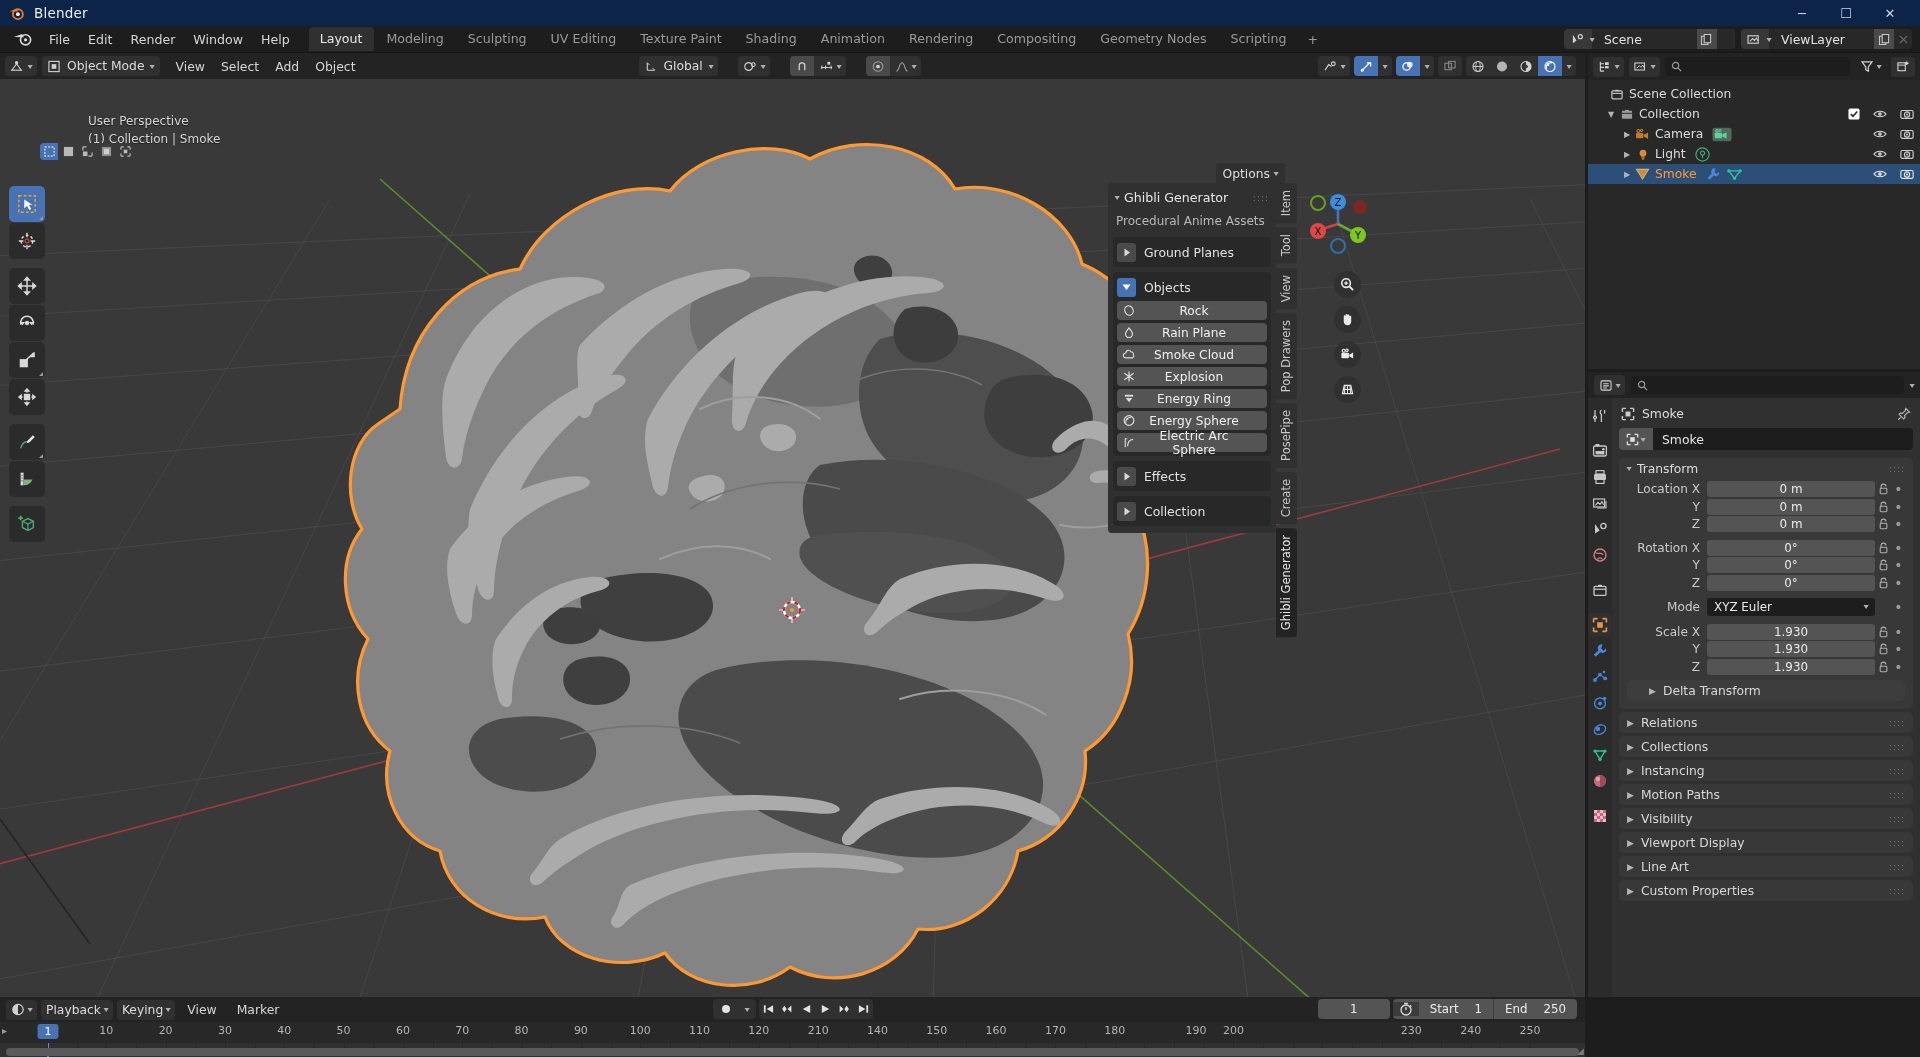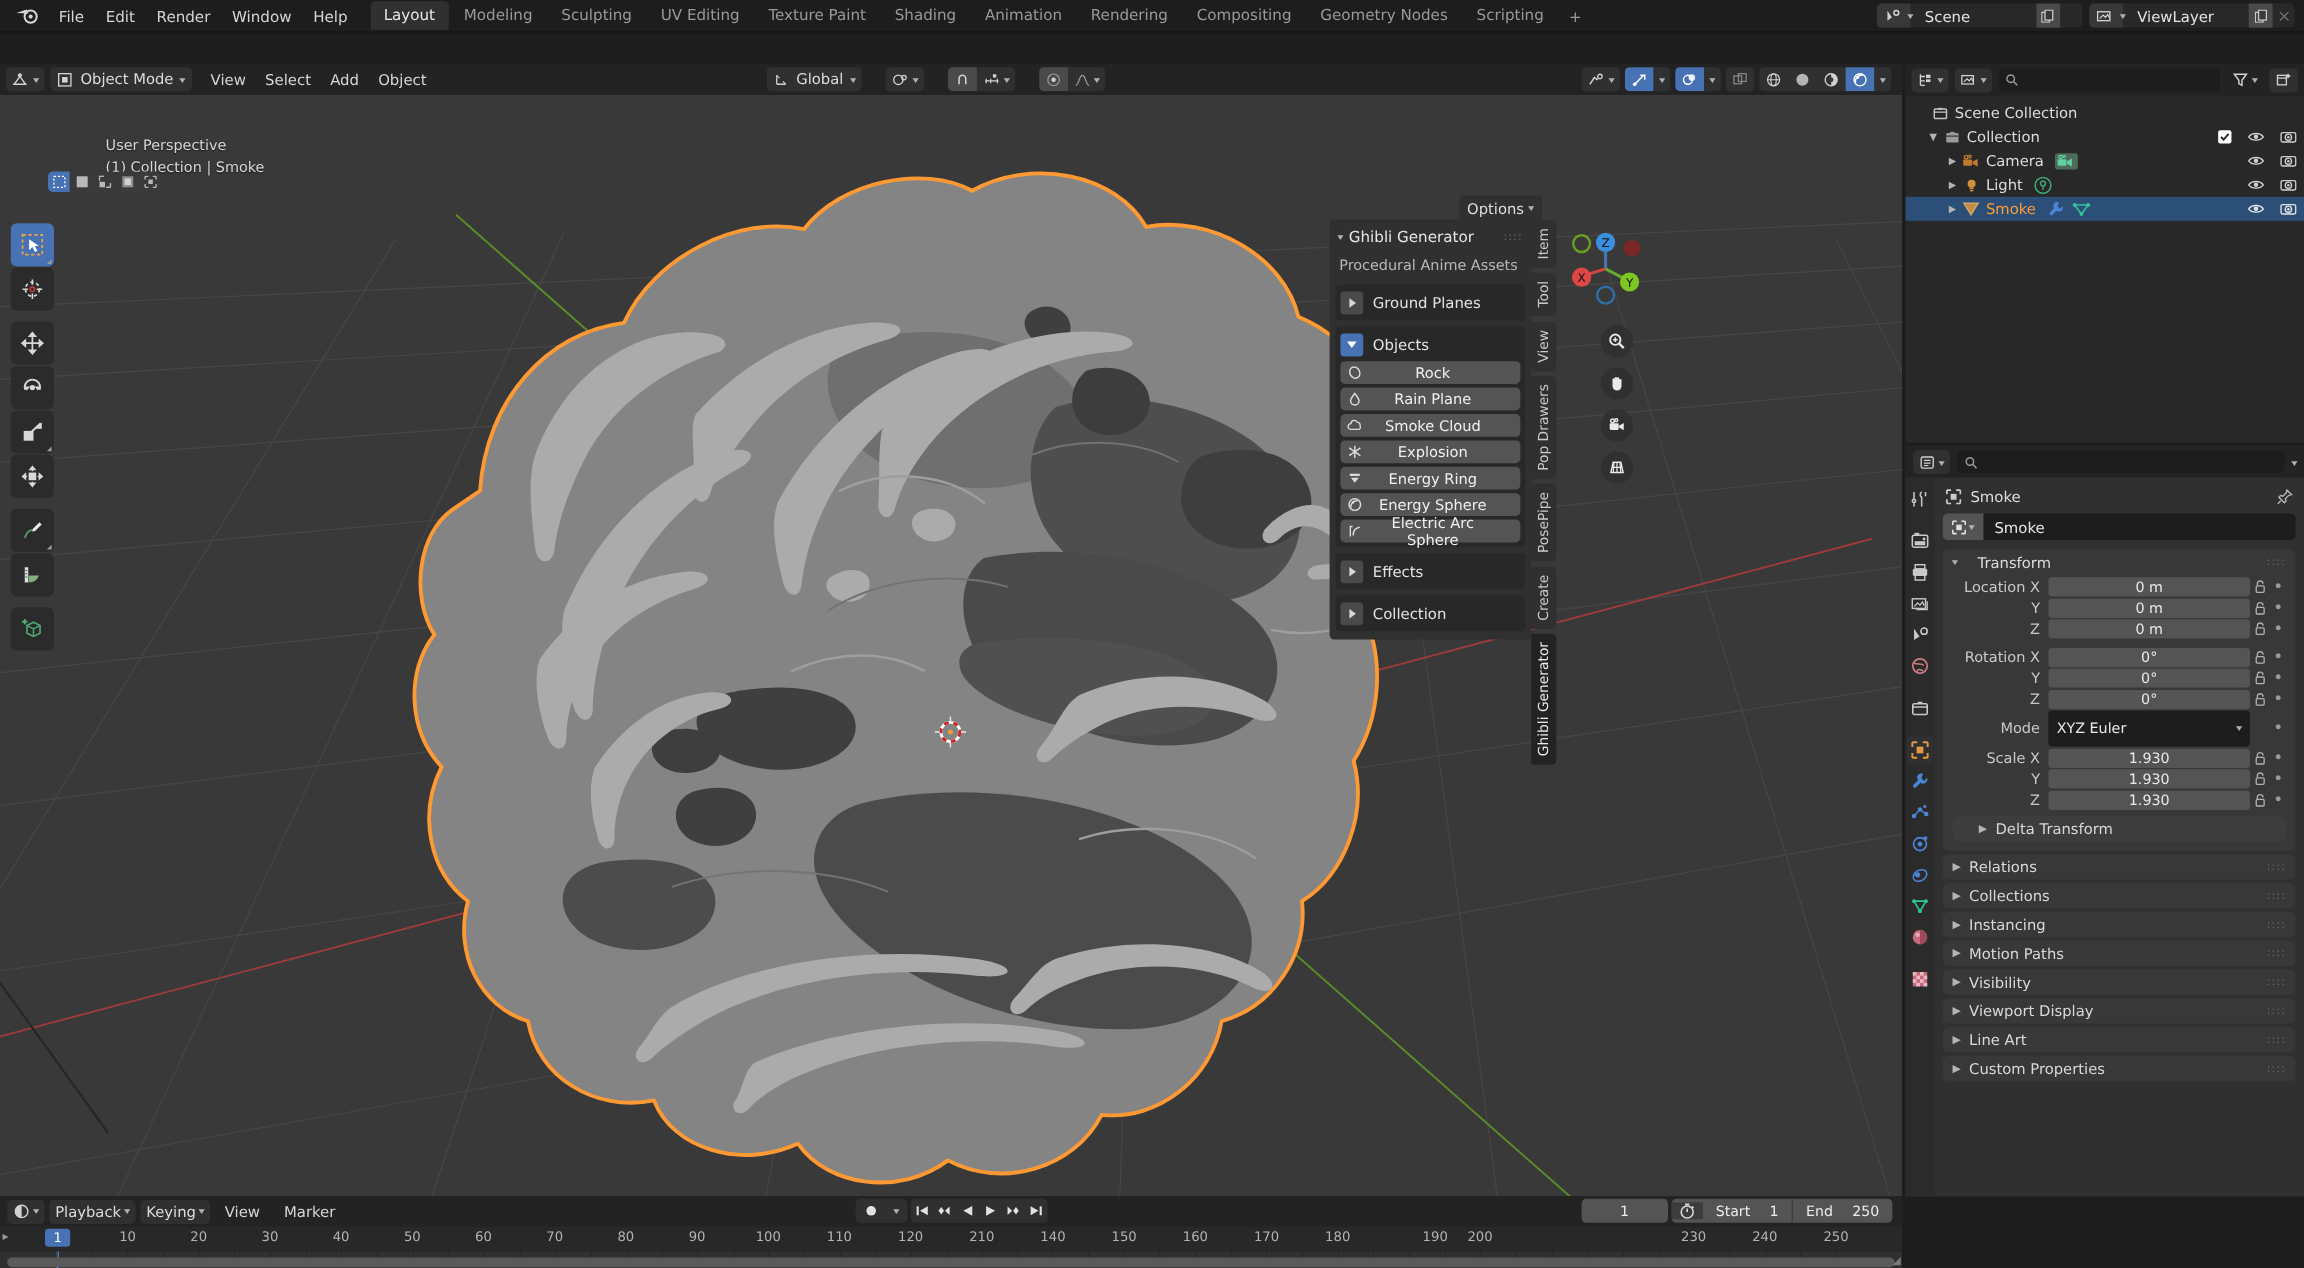--- a/index.html
+++ b/index.html
@@ -138,21 +138,21 @@
   .breadcrumb { display:flex; align-items:center; gap:7px; padding:2px 2px 7px; }
   .breadcrumb .nm { font-size:12.4px; color:#dedede; }
   .pin { margin-left:auto; }
   .id-field { display:flex; align-items:center; height:22px; margin-bottom:8px; }
   .id-btn { width:34px; height:22px; background:#545454; border-radius:4px 0 0 4px; display:flex;
             align-items:center; justify-content:center; gap:2px; }
   .id-name { flex:1; height:22px; background:#1d1d1d; border-radius:0 4px 4px 0; display:flex;
              align-items:center; padding:0 9px; font-size:12.4px; color:#e6e6e6; }
   .panel { background:#383838; border-radius:5px; margin-bottom:3px; }
   .panel-head { display:flex; align-items:center; gap:6px; height:21px; padding:0 8px; }
-  .panel-head .tl { font-size:12.3px; color:#dcdcdc;margin-left:11px; }
+  .panel-head .tl { font-size:12.3px; color:#dcdcdc; }
   .panel-head .gp { margin-left:auto; color:#6f6f6f; font-size:9px; letter-spacing:1px; }
   .panel-body { padding:2px 8px 8px; }
   .prow { display:flex; align-items:center; height:16px; margin-bottom:1.5px; }
   .prow .lab { width:80px; text-align:right; font-size:12.1px; color:#c9c9c9; padding-right:7px; }
   .prow .val { flex:1; height:16px; background:#545454; border-radius:3px; text-align:center;
                font-size:11.9px; color:#eaeaea; line-height:16px; }
   .prow .val.drop { background:#1d1d1d; text-align:left; padding:0 7px; display:flex;
                     align-items:center; }
   .prow .lock { width:17px; display:flex; justify-content:center; }
   .prow .dot { width:13px; display:flex; justify-content:center; color:#9a9a9a; font-size:14px; }
@@ -195,20 +195,32 @@
   .tl-left-arrow { position:absolute; left:2px; top:28px; color:#9a9a9a; font-size:10px; }
   .corner-tri { position:absolute; right:1px; bottom:1px; color:#7a7a7a; font-size:9px; }
 
   svg { display:block; }
 </style>
 </head>
 <body>
 
 <div class="app">
 
+  <div class="titlebar">
+    <svg class="tb-logo" viewBox="0 0 24 24">
+      <circle cx="14" cy="13" r="7" fill="none" stroke="#ec7a21" stroke-width="2.6"></circle>
+      <circle cx="14" cy="13" r="2.6" fill="#ffffff"></circle>
+      <path d="M2 9 L12 5 L14 9 Z" fill="#ec7a21"></path>
+    </svg>
+    <span class="tb-title">Blender</span>
+    <div class="tb-spacer"></div>
+    <div class="tb-btn">─</div>
+    <div class="tb-btn">☐</div>
+    <div class="tb-btn close">✕</div>
+  </div>
 
   <div class="topbar">
     <svg class="bl-logo" viewBox="0 0 26 20">
       <circle cx="16" cy="11" r="6" fill="none" stroke="#d6d6d6" stroke-width="2"></circle>
       <circle cx="16" cy="11" r="2" fill="#d6d6d6"></circle>
       <path d="M2 7.5 L12 4 L14 8 Z" fill="#d6d6d6"></path>
     </svg>
     <div class="menu-item">File</div>
     <div class="menu-item">Edit</div>
     <div class="menu-item">Render</div>
@@ -1246,21 +1258,21 @@
                   <svg width="11" height="12" viewBox="0 0 12 13">
                     <path d="M3.4 5.6 V3.8 a2.6 2.6 0 0 1 5.2 0" fill="none" stroke="#b0b0b0" stroke-width="1.2"></path>
                     <rect x="2.4" y="5.6" width="7.2" height="6" rx="1" fill="none" stroke="#b0b0b0" stroke-width="1.2"></rect>
                   </svg>
                 </div>
               <div class="dot">•</div>
             </div>
             <div class="gapr"></div>
             <div class="prow" style="height:18px">
               <div class="lab">Mode</div>
-              <div class="val drop" style="height:30px">
+              <div class="val drop" style="height:18px">
                 <span>XYZ Euler</span>
                 <span class="chev" style="margin-left:auto">▾</span>
               </div>
               <div class="lock" style="visibility:hidden"></div>
               <div class="dot">•</div>
             </div>
             <div class="gapr"></div>
             <div class="prow">
               <div class="lab">Scale X</div>
               <div class="val">1.930</div>

